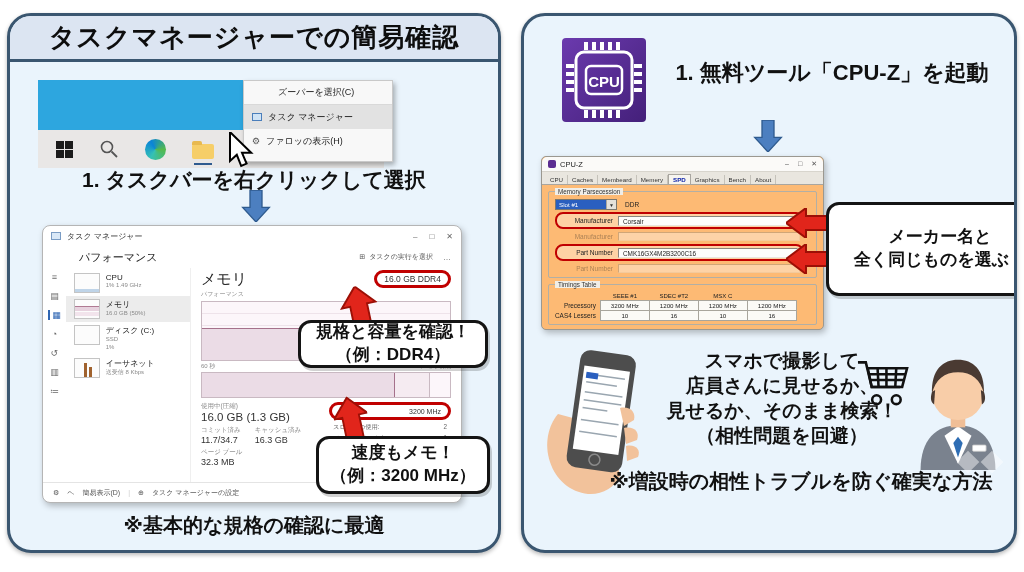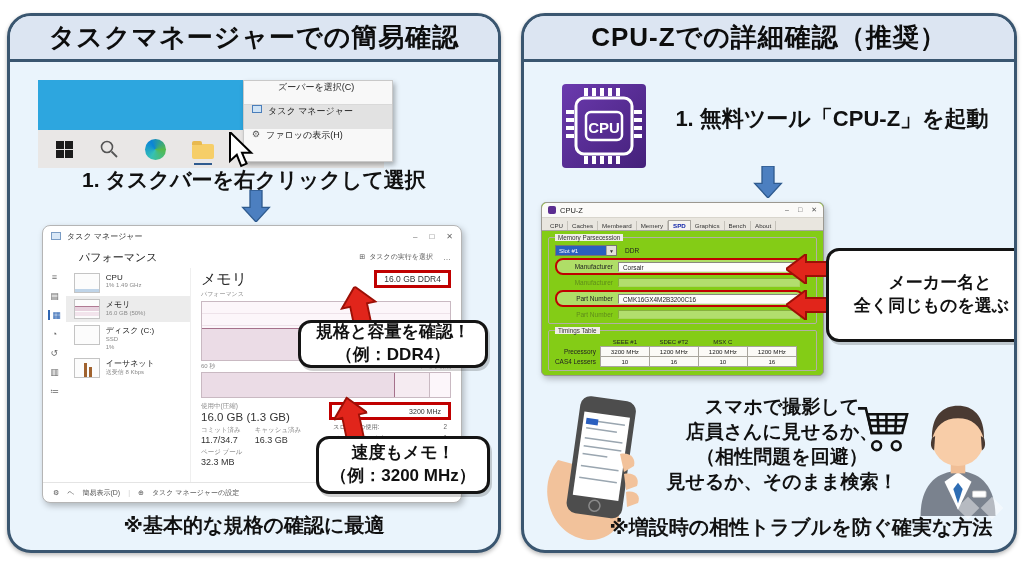--- a/index.html
+++ b/index.html
@@ -22,21 +22,21 @@
   .tb-bar { position:absolute; left:0; top:54px; width:346px; height:38px; background:#E9E7E6; display:flex; align-items:center; gap:26px; padding-left:18px; }
   .win-logo { width:17px; height:17px; display:grid; grid-template-columns:8px 8px; grid-template-rows:8px 8px; gap:1px; }
   .win-logo div { background:#1b1b1b; }
   .edge-icon { width:21px; height:21px; border-radius:50%; background:conic-gradient(from 210deg,#35C1B5,#0A84D8,#54B94D,#35C1B5); }
   .folder-icon { position:relative; width:22px; height:15px; background:#F6CE68; border-radius:2px; margin-top:4px; }
   .folder-icon::before { content:""; position:absolute; top:-3px; left:0; width:10px; height:4px; background:#E8B94F; border-radius:2px 2px 0 0; }
   .folder-icon::after { content:""; position:absolute; bottom:-6px; left:2px; width:18px; height:2px; background:#2F5B8F; }
 
   
   .ctx-menu { position:absolute; left:205px; top:4px; width:150px; height:82px; background:#F8F8F8; border:1px solid #C9C9C9; box-shadow:2px 3px 5px rgba(0,0,0,.3); font-size:9px; color:#222; }
-  .ctx-item { height:24px; display:flex; padding:0 8px; gap:6px; }
+  .ctx-item { height:24px; display:flex; align-items:center; padding:0 8px; gap:6px; }
   .ctx-item.first { justify-content:flex-start; padding-left:34px; border-bottom:1px solid #D9D9D9; }
   .ctx-item.hl { background:#E2E2E2; }
   .ctx-tm-icon { width:10px; height:8px; border:1px solid #4A7EBB; background:#CFE3F5; }
   .ctx-gear { font-size:9px; color:#555; }
   .cursor-svg { position:absolute; left:190px; top:56px; }
 
   .step-caption { position:absolute; width:100%; text-align:center; font-size:21px; font-weight:bold; }
 
   .flow-arrow { position:absolute; }
 
@@ -60,21 +60,21 @@
   .thumb .fill-mem { position:absolute; left:0; right:0; top:6px; height:5px; background:#E7D2DE; border-top:1px solid #B07A93; }
   .thumb .fill-mem2 { position:absolute; left:0; right:0; bottom:2px; height:4px; background:#F2E4EC; }
   .thumb .cpu-spikes { position:absolute; left:0; right:0; bottom:0; height:7px; background:linear-gradient(to top,#BFD4E8 40%,transparent 40%); }
   .thumb .net-spike1 { position:absolute; bottom:0; left:9px; width:3px; height:14px; background:#A0622E; }
   .thumb .net-spike2 { position:absolute; bottom:0; left:14px; width:3px; height:10px; background:#A0622E; }
   .tm-item-name { font-size:8px; color:#222; }
   .tm-item-sub { font-size:6px; color:#8a8a8a; line-height:1.3; }
   .tm-main { flex:1; padding:2px 10px 0 10px; position:relative; }
   .tm-mem-head { display:flex; align-items:flex-start; justify-content:space-between; }
   .tm-mem-title { font-size:15px; color:#222; font-weight:normal; }
-  .redbox { border:3px solid #C00000; border-radius:0; padding:1px 7px; background:rgba(255,255,255,.55); color:#333; }
+  .redbox { border:3px solid #C00000; border-radius:9px; padding:1px 7px; background:rgba(255,255,255,.55); color:#333; }
   .badge-cap { font-size:8.5px; }
   .tm-graph-label { font-size:6px; color:#8a8a8a; margin-top:1px; }
   .tm-graph1 { position:relative; margin-top:2px; height:60px; border:1px solid #C9B9C2; background:repeating-linear-gradient(to bottom,#FCF6FA 0 11px,#EEE3EA 11px 12px); overflow:hidden; }
   .tm-graph1 .area { position:absolute; left:0; right:0; bottom:0; height:55%; background:#EBDCE6; border-top:1.5px solid #A5718B; }
   .tm-graph-sub { display:flex; justify-content:space-between; font-size:6px; color:#8a8a8a; margin-top:1px; }
   .tm-graph2 { position:relative; margin-top:1px; height:26px; border:1px solid #C9B9C2; background:#FCF6FA; overflow:hidden; }
   .tm-graph2 .seg { position:absolute; top:0; bottom:0; left:0; width:78%; background:#EBDCE6; border-right:1px solid #A5718B; }
   .tm-graph2 .seg2 { position:absolute; top:0; bottom:0; left:78%; width:14%; background:#F5EBF1; border-right:1px solid #C9B9C2; }
   .tm-details { display:flex; margin-top:4px; gap:10px; }
   .tm-d-left { width:118px; }
@@ -91,21 +91,21 @@
   
   .callout { position:absolute; background:#FFFFFF; border:3px solid #141414; border-radius:13px; display:flex; flex-direction:column; align-items:center; justify-content:center; font-weight:bold; text-align:center; box-shadow:2px 3px 0 rgba(0,0,0,.18); z-index:6; }
   .callout .l-main { font-size:17px; line-height:1.35; }
   .callout .l-small { font-size:12.5px; line-height:1.35; }
   .arrow-abs { position:absolute; z-index:5; }
 
   
   .cpu-icon { position:absolute; left:36px; top:20px; }
   .r-step { position:absolute; left:128px; top:42px; width:360px; text-align:center; font-size:22px; font-weight:bold; }
 
-  .cpuz-window { position:absolute; left:17px; top:140px; width:283px; height:174px; background:#84cc16; border:1px solid #9B9890; border-radius:5px; box-shadow:2px 3px 6px rgba(0,0,0,.25); font-size:6.5px; color:#222; z-index:2; }
+  .cpuz-window { position:absolute; left:17px; top:140px; width:283px; height:174px; background:#fdba74; border:1px solid #9B9890; border-radius:5px; box-shadow:2px 3px 6px rgba(0,0,0,.25); font-size:6.5px; color:#222; z-index:2; }
   .cz-titlebar { height:15px; display:flex; align-items:center; gap:4px; padding:0 6px; background:#FBFAF8; border-bottom:1px solid #D8D5CD; border-radius:5px 5px 0 0; }
   .cz-app-icon { width:8px; height:8px; background:#5B2D91; border-radius:2px; }
   .cz-title { font-size:7.5px; color:#222; }
   .cz-controls { margin-left:auto; display:flex; gap:9px; font-size:7px; color:#555; }
   .cz-tabs { display:flex; align-items:flex-end; height:13px; padding:0 4px; border-bottom:1px solid #A9A6A0; background:#E9E6DF; }
   .cz-tab { padding:1px 4px; font-size:6.2px; color:#333; border-right:1px solid #C5C2BA; }
   .cz-tab.active { background:#F7F5EF; border:1px solid #A9A6A0; border-bottom:none; font-weight:bold; color:#0A1FA8; }
   .cz-group { position:relative; border:1px solid #B2AFA5; border-radius:2px; margin:6px 6px 4px 6px; padding:6px 4px 3px 4px; }
   .cz-group-label { position:absolute; top:-4px; left:6px; background:#F0EEE8; padding:0 3px; font-size:6.3px; color:#333; }
   .cz-slot-row { display:flex; align-items:center; gap:8px; margin:1px 0 2px 2px; }
@@ -338,23 +338,20 @@
     <div class="callout" style="left:306px; top:374px; width:174px; height:58px;">
       <div class="l-main">速度もメモ！</div>
       <div class="l-main">（例：3200 MHz）</div>
     </div>
 
     <div class="footnote" style="top:450px;">※基本的な規格の確認に最適</div>
   </div>
 </div>
 
 <div class="panel" id="right-panel">
-  <div class="panel-header">
-    <div class="panel-title">CPU-Zでの詳細確認（推奨）</div>
-  </div>
   <div class="panel-body">
 
     <svg class="cpu-icon" width="88" height="88" viewBox="0 0 88 88">
       <defs>
           <linearGradient id="pg" x1="0" y1="0" x2="1" y2="1">
             <stop offset="0" stop-color="#6B3AAE"></stop>
             <stop offset="1" stop-color="#44207A"></stop>
           </linearGradient>
         </defs>
       <rect x="2" y="2" width="84" height="84" rx="4" fill="url(#pg)"></rect>
@@ -497,22 +494,22 @@
         </g>
         <path d="M80,64 C90,62 96,68 94,76 L84,82 Z" fill="#F2C29B"></path>
         <path d="M84,84 C94,82 100,88 97,96 L86,100 Z" fill="#F2C29B"></path>
         <path d="M86,102 C96,100 101,106 98,113 L87,117 Z" fill="#F2C29B"></path>
       </svg>
     </div>
 
     <div class="r-note">
       <div>スマホで撮影して</div>
       <div>店員さんに見せるか、</div>
+      <div>見せるか、そのまま検索！</div>
       <div>（相性問題を回避）</div>
-      <div>見せるか、そのまま検索！</div>
     </div>
 
     <div class="cart-wrap">
       <svg width="54" height="56" viewBox="0 0 55 56" fill="none" stroke="#111" stroke-width="2.6">
         <path d="M2,6 L10,6 L16,31 L45,31"></path>
         <path d="M12,12 L52,12 L47,31 L16,31 Z"></path>
         <line x1="22" y1="12" x2="23" y2="31"></line>
           <line x1="31" y1="12" x2="31" y2="31"></line>
           <line x1="41" y1="12" x2="40" y2="31"></line>
         <line x1="13.5" y1="18" x2="50" y2="18"></line>

